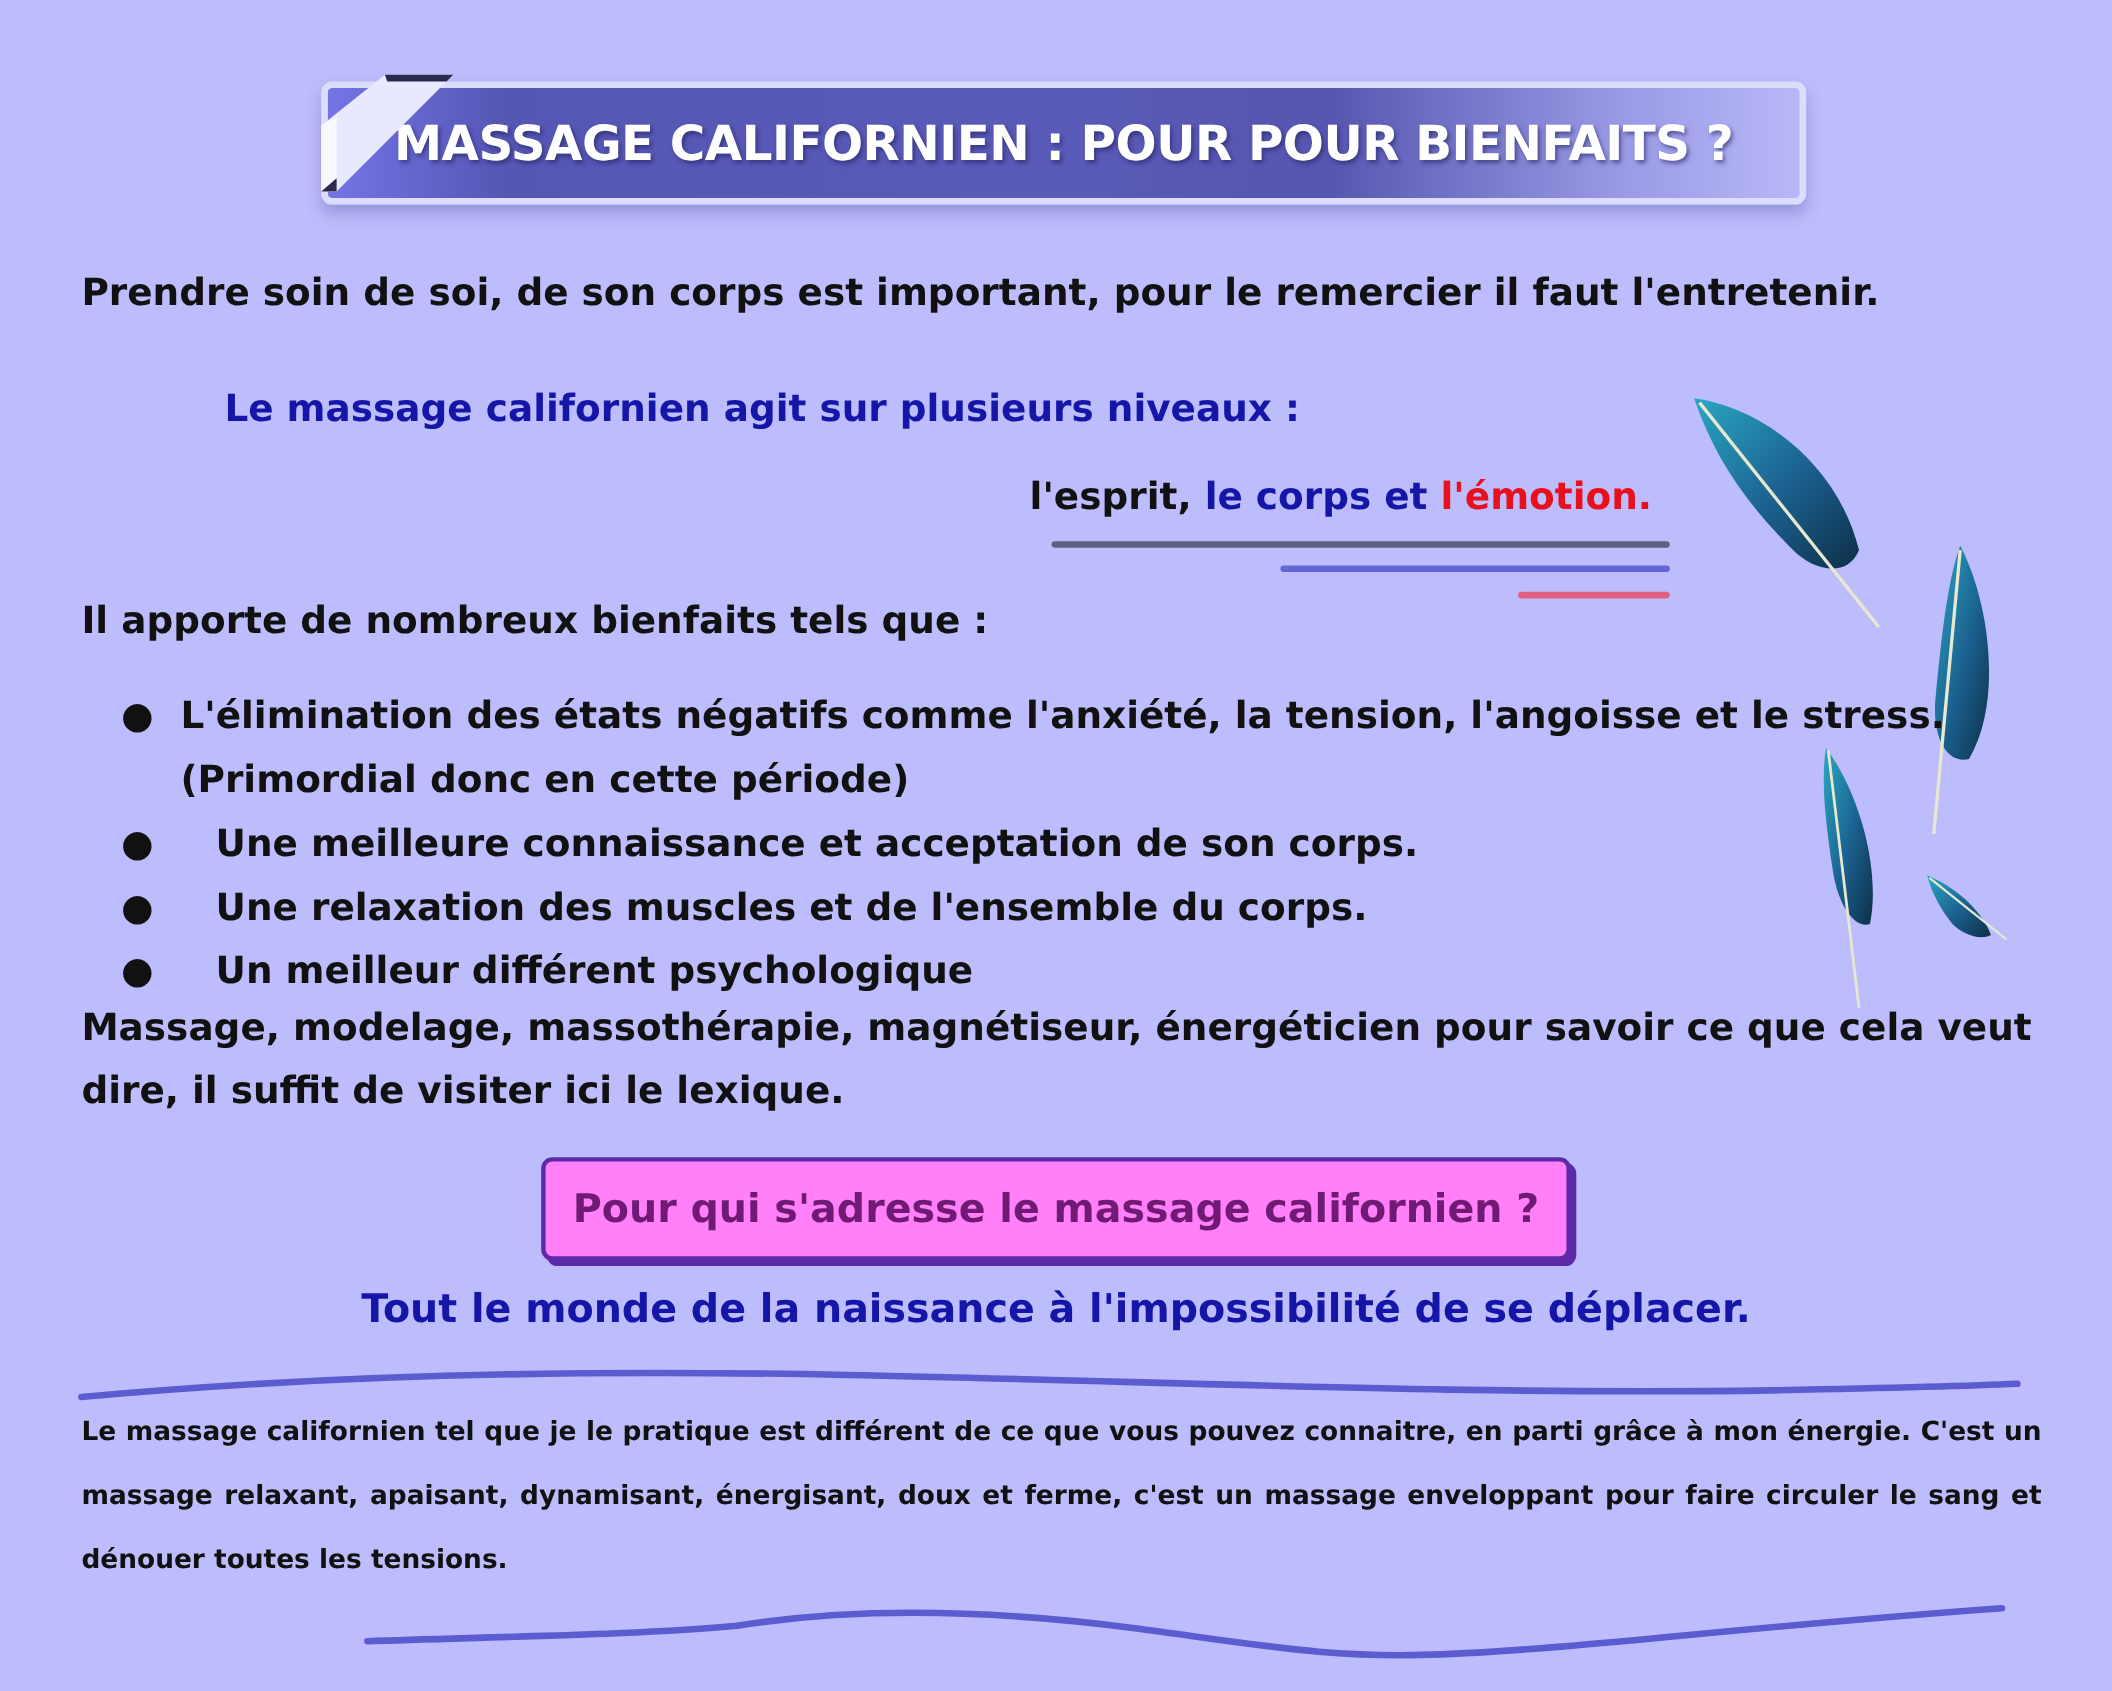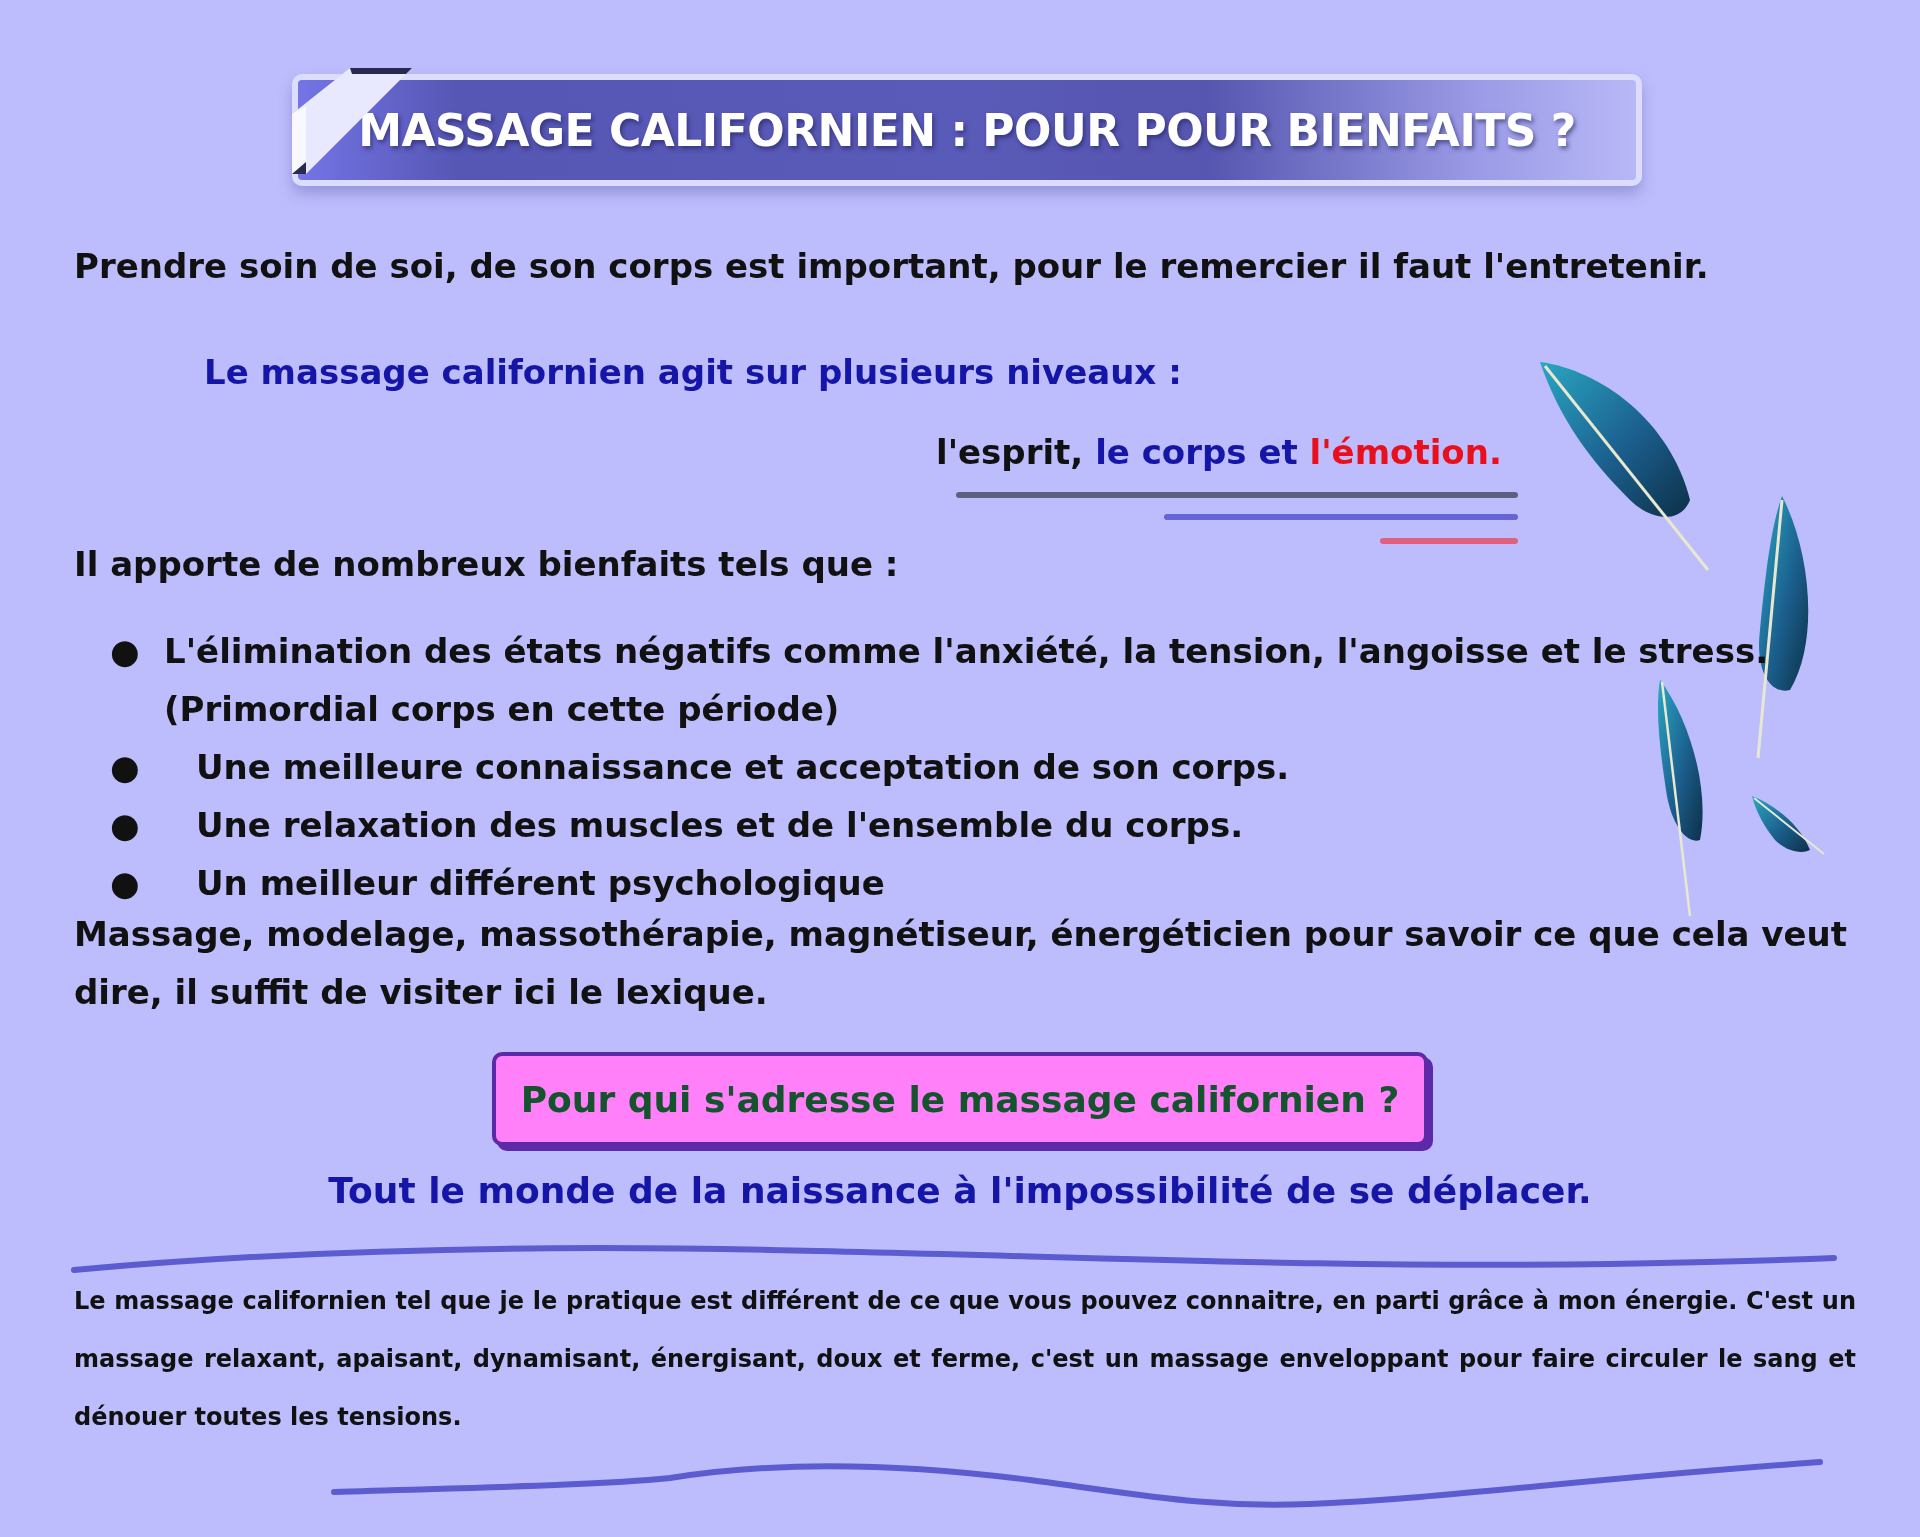--- a/index.html
+++ b/index.html
@@ -32,21 +32,21 @@
   .line { height:6px; border-radius:3px; }
   .bullets { left:104px; top:622px; margin:0; padding:0; list-style:none; }
   .bullets li { position:relative; font-weight:bold; font-size:34px; color:#111; line-height:58px; white-space:nowrap; }
   .bullets .dot { position:absolute; left:6px; top:0; }
   .q-box {
     left:492px; top:1052px; width:936px; height:94px;
     background:#ff80f8; border:4px solid #5c2aa8; border-radius:10px;
     box-shadow:5px 5px 0 #5c2aa8; box-sizing:border-box;
     display:flex; align-items:center; justify-content:center;
   }
-  .q-text { color:#14532d; font-weight:bold; font-size:36px; }
+  .q-text { color:#701a75; font-weight:bold; font-size:36px; }
   .para { left:74px; top:1272px; width:1782px; font-weight:bold; font-size:24px; color:#111; line-height:58px; text-align:justify; }
 </style>
 </head>
 <body>
 
 <div class="abs title-banner">
   <span class="title-text">MASSAGE CALIFORNIEN : POUR POUR BIENFAITS ?</span>
 </div>
 <svg class="abs ribbon" viewBox="0 0 130 110">
   <path d="M10 48 L68 2 L130 2 L24 108 L10 108 Z" fill="#e8e8ff"></path>
@@ -91,21 +91,21 @@
     <path d="M234 448 L304 504" stroke="#e8e8d0" stroke-width="2"></path>
   </g>
 </svg>
 
 <div class="abs txt" style="left:74px;top:532px;margin-top:12px;">Il apporte de nombreux bienfaits tels que :</div>
 
 <ul class="abs bullets">
   <li>
     <span class="dot">●</span>
     <span style="padding-left:60px;">L'élimination des états négatifs comme l'anxiété, la tension, l'angoisse et le stress.</span><br>
-    <span style="padding-left:60px;">(Primordial corps en cette période)</span>
+    <span style="padding-left:60px;">(Primordial donc en cette période)</span>
   </li>
   <li>
     <span class="dot">●</span>
     <span style="padding-left:92px;">Une meilleure connaissance et acceptation de son corps.</span>
   </li>
   <li>
     <span class="dot">●</span>
     <span style="padding-left:92px;">Une relaxation des muscles et de l'ensemble du corps.</span>
   </li>
   <li>

